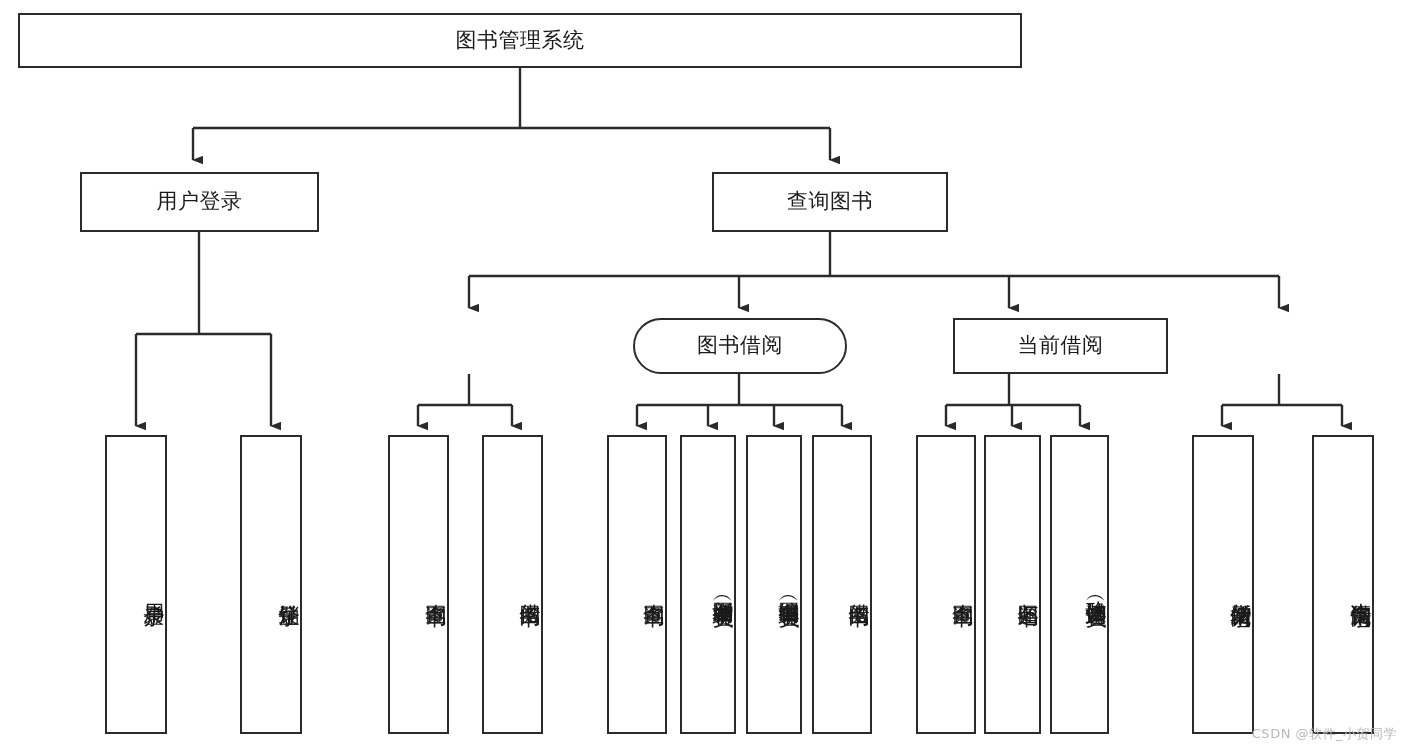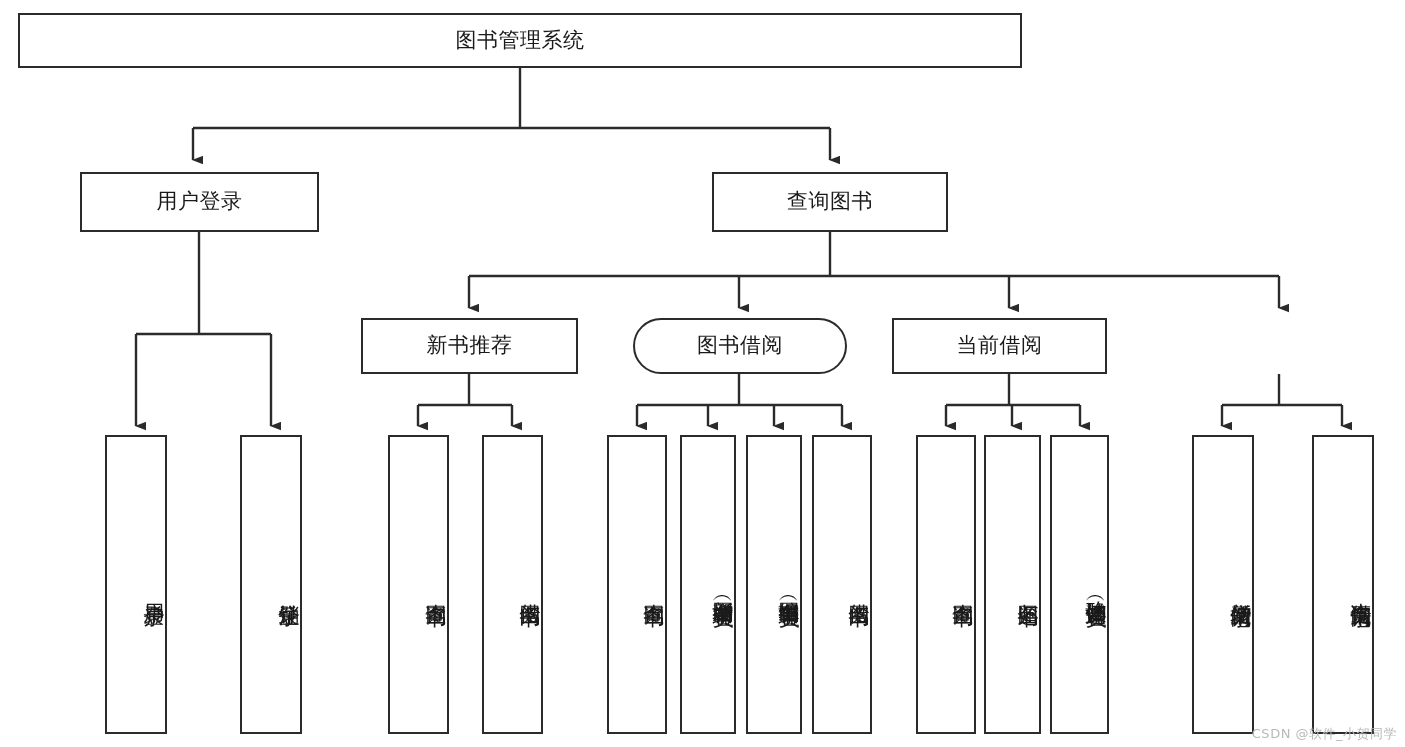--- a/index.html
+++ b/index.html
@@ -128,29 +128,26 @@
   </div>
 
   <div class="node horizontal" style="left:80px; top:172px; width:239px; height:60px;">
     <span>用户登录</span>
   </div>
 
   <div class="node horizontal" style="left:712px; top:172px; width:236px; height:60px;">
     <span>查询图书</span>
   </div>
 
-  <div class="node horizontal" style="left:361px; top:318px; width:217px; height:56px;">
-    <span>新书推荐</span>
-  </div>
 
   <div class="node horizontal" style="left:633px; top:318px; width:214px; height:56px;border-radius:28px;">
     <span>图书借阅</span>
   </div>
 
-  <div class="node horizontal" style="left:892px; top:318px; width:215px; height:56px;">
+  <div class="node horizontal" style="left:953px; top:318px; width:215px; height:56px;">
     <span>当前借阅</span>
   </div>
 
 
   <div class="node vertical" style="left:105px; top:435px; width:62px; height:299px;">
     <span class="vtext">用户登录</span>
   </div>
   <div class="node vertical" style="left:240px; top:435px; width:62px; height:299px;">
     <span class="vtext">注销登录</span>
   </div>

